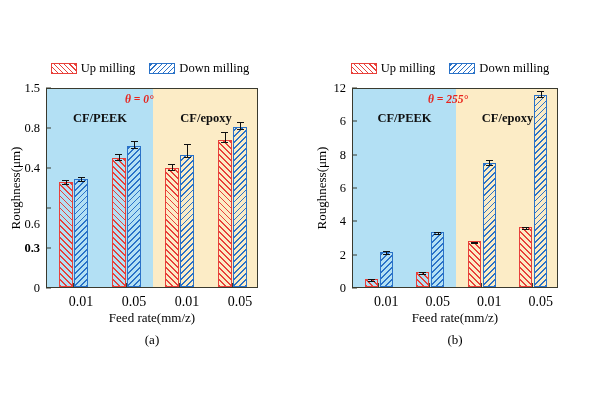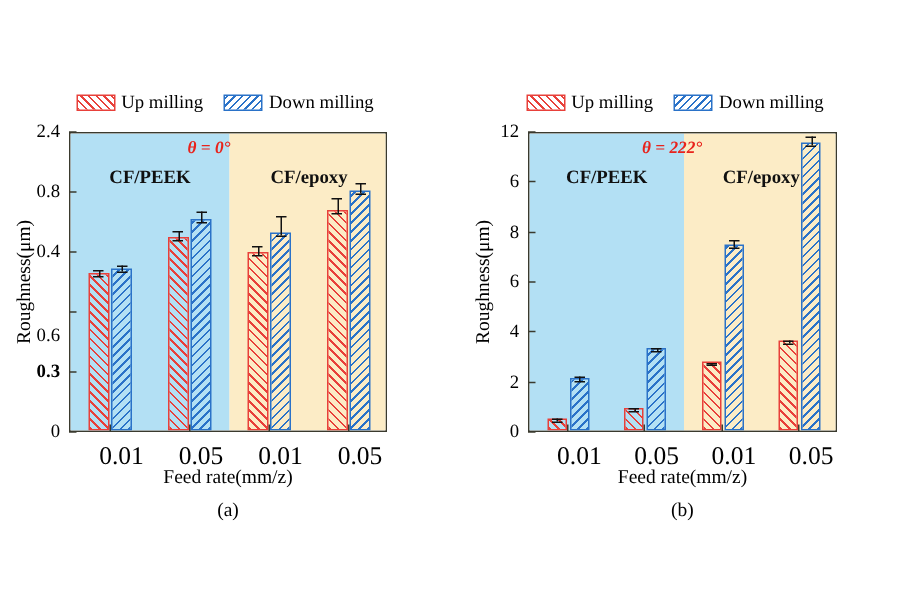--- a/index.html
+++ b/index.html
@@ -124,21 +124,21 @@
     left:0;
     width:5px;height:0;
     border-top:1.3px solid #3a3a2e;
     transform:translateY(-50%);
   }
   .xtick{
     position:absolute;
     top:100%;
     transform:translateX(-50%);
     margin-top:6px;
-    font-size:17px;
+    font-size:14px;
     color:#000;
     white-space:nowrap;
     padding-left:17px;
   }
   .xtick-mark{
     position:absolute;
     bottom:0;
     height:5px;width:0;
     border-left:1.3px solid #3a3a2e;
   }
@@ -254,21 +254,21 @@
           <div class="ytick" style="top: 200px;">0</div>
           <div class="ytick-mark" style="top: 200px;"></div>
           <div class="ytick" style="top: 160px; font-weight: bold;">0.3</div>
           <div class="ytick-mark" style="top: 160px;"></div>
           <div class="ytick" style="top: 136px;">0.6</div>
           <div class="ytick-mark" style="top: 120px;"></div>
           <div class="ytick" style="top: 80px;">0.4</div>
           <div class="ytick-mark" style="top: 80px;"></div>
           <div class="ytick" style="top: 40px;">0.8</div>
           <div class="ytick-mark" style="top: 40px;"></div>
-          <div class="ytick" style="top: 0px;">2.4</div>
+          <div class="ytick" style="top: 0px;">1.5</div>
           <div class="ytick-mark" style="top: 0px;"></div>
         </div>
       <div class="xticks">
           <div class="xtick" style="left: 26.5px;">0.01</div>
           <div class="xtick-mark" style="left: 26.5px;"></div>
           <div class="xtick" style="left: 79.5px;">0.05</div>
           <div class="xtick-mark" style="left: 79.5px;"></div>
           <div class="xtick" style="left: 132.5px;">0.01</div>
           <div class="xtick-mark" style="left: 132.5px;"></div>
           <div class="xtick" style="left: 185.5px;">0.05</div>
@@ -294,21 +294,21 @@
     </div>
 
     <div class="ylabel">Roughness(μm)</div>
 
     <div class="plot-wrap">
       <div class="plot-frame">
         <div class="band band-peek" style="left: 0px; width: 103px;"></div>
         <div class="band band-epoxy" style="left: 103px; width: 103px;"></div>
         <div class="mat-label" style="left: 51.5px; top: 22px;">CF/PEEK</div>
         <div class="mat-label" style="left: 154.5px; top: 22px;">CF/epoxy</div>
-        <div class="theta" style="left: 75px; top: 4px;">θ = 222°</div>
+        <div class="theta" style="left: 75px; top: 4px;">θ = 255°</div>
         <div class="bars">
             <div class="bar up" style="left: 11.845px; width: 13.1325px; height: 8.33333px;"></div>
             <div class="errbar" style="left: 18.4112px; top: 190.333px; height: 1.33333px;"></div>
             <div class="errcap" style="left: 14.9968px; top: 190.333px; width: 6.8289px;"></div>
             <div class="errcap" style="left: 14.9968px; top: 191.667px; width: 6.8289px;"></div>
             <div class="bar down" style="left: 26.5225px; width: 13.1325px; height: 35px;"></div>
             <div class="errbar" style="left: 33.0887px; top: 162px; height: 3px;"></div>
             <div class="errcap" style="left: 29.6743px; top: 162px; width: 6.8289px;"></div>
             <div class="errcap" style="left: 29.6743px; top: 165px; width: 6.8289px;"></div>
             <div class="bar up" style="left: 63.345px; width: 13.1325px; height: 15px;"></div>

